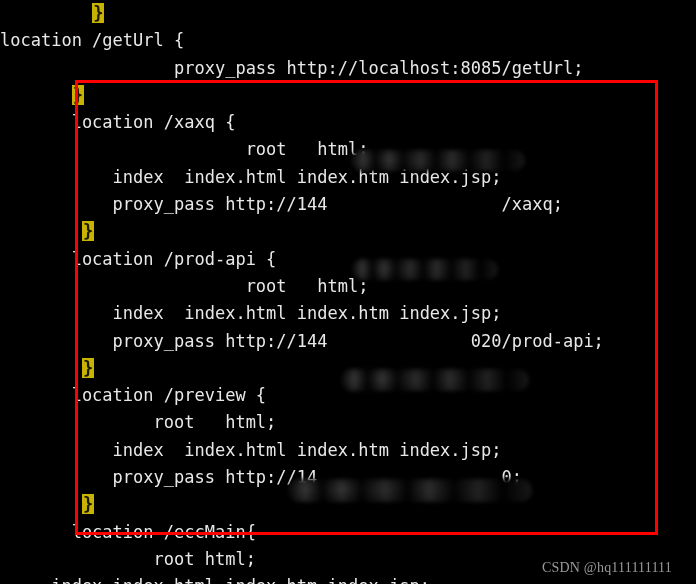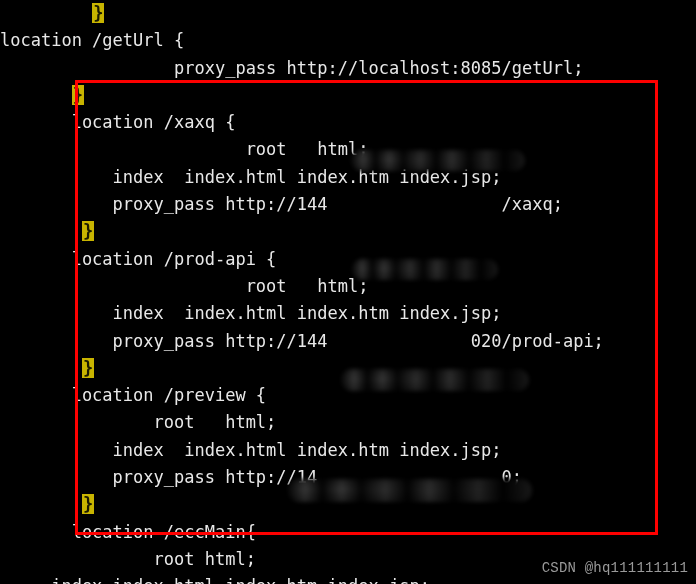--- a/index.html
+++ b/index.html
@@ -66,24 +66,24 @@
   
   #highlight-box {
     position: absolute;
     box-sizing: border-box;
     border: 3px solid #fe0000;
     background: transparent;
     pointer-events: none;
   }
   #watermark {
     position: absolute;
-    right: 8px;
+    right: 24px;
     bottom: 8px;
     color: #9a9a9a;
-    font-family: Liberation Mono, monospace;
+    font-family: Liberation Serif, serif;
     font-size: 14px;
     letter-spacing: .2px;
   }
 </style>
 </head>
 <body>
 
 <div id="screen">
 
   <pre id="code"><span class="ln">         <span class="brace-hl">}</span></span><span class="ln">location /getUrl {</span><span class="ln">                 proxy_pass http://localhost:8085/getUrl;</span><span class="ln">       <span class="brace-hl">}</span></span><span class="ln">       location /xaxq {</span><span class="ln">                        root   html;</span><span class="ln">           index  index.html index.htm index.jsp;</span><span class="ln">           proxy_pass http://144                 /xaxq;</span><span class="ln">        <span class="brace-hl">}</span></span><span class="ln">       location /prod-api {</span><span class="ln">                        root   html;</span><span class="ln">           index  index.html index.htm index.jsp;</span><span class="ln">           proxy_pass http://144              020/prod-api;</span><span class="ln">        <span class="brace-hl">}</span></span><span class="ln">       location /preview {</span><span class="ln">               root   html;</span><span class="ln">           index  index.html index.htm index.jsp;</span><span class="ln">           proxy_pass http://14                  0;</span><span class="ln">        <span class="brace-hl">}</span></span><span class="ln">       location /eccMain{</span><span class="ln">               root html;</span><span class="ln">     index index.html index.htm index.jsp;</span></pre>

